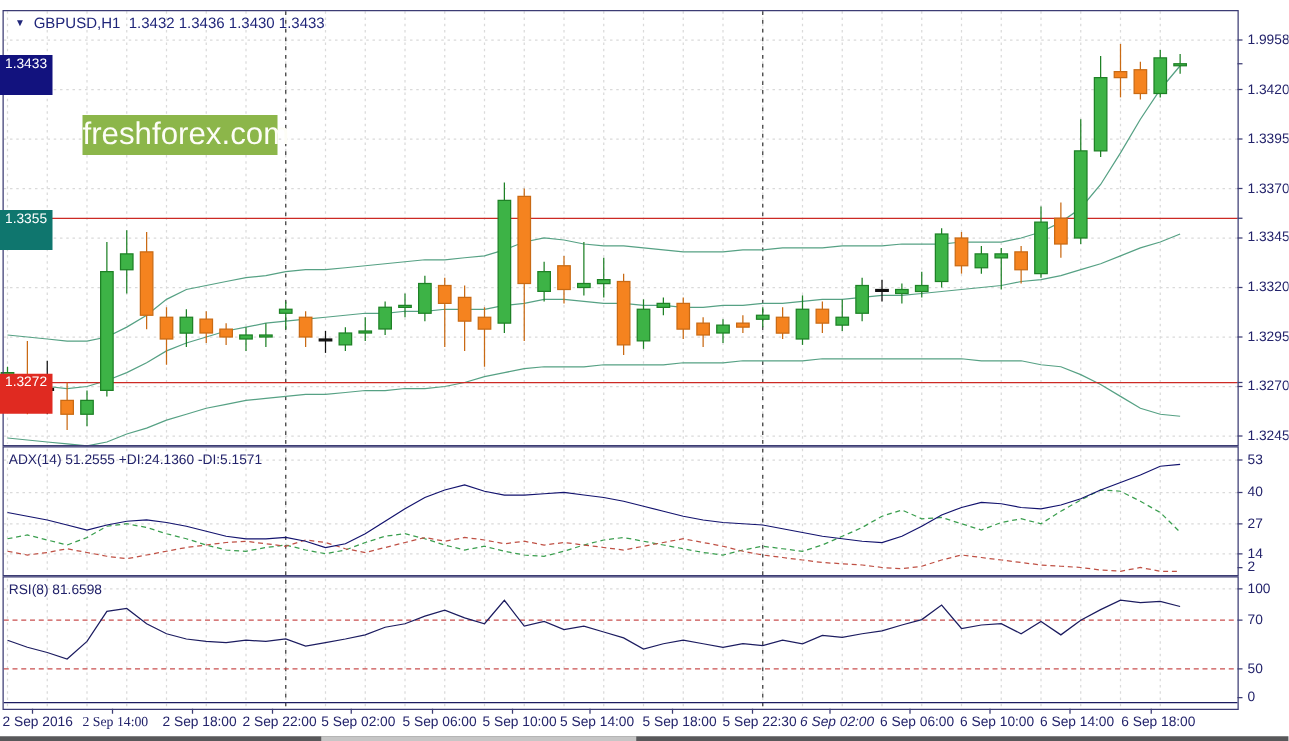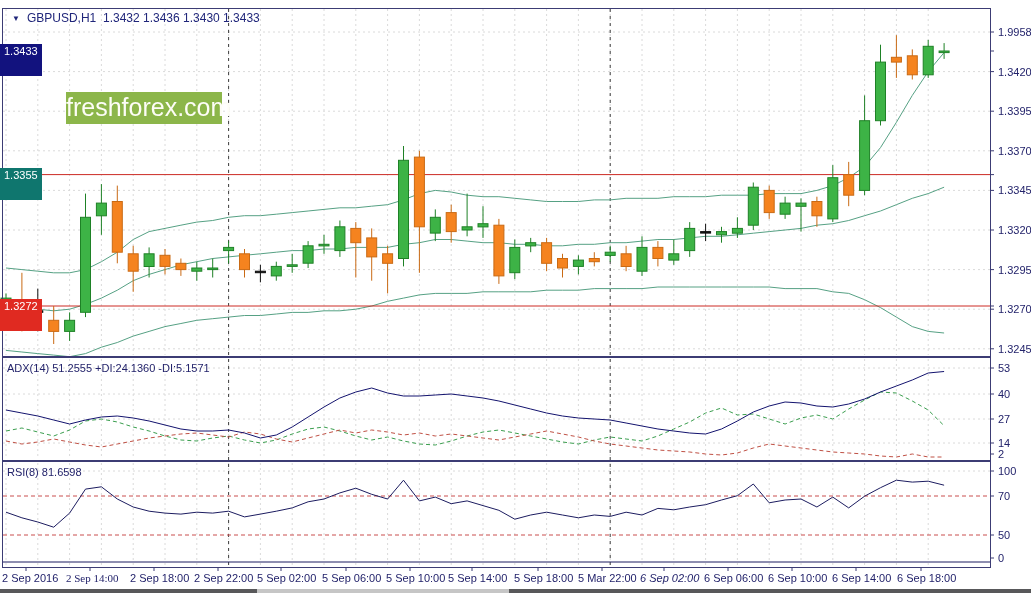--- a/index.html
+++ b/index.html
@@ -352,21 +352,21 @@
       <div class="axlab" style="left: 998px; top: 552px;">0</div>
       <div class="axlab" style="left: 2px; top: 572px;">2 Sep 2016</div>
       <div class="axlab" style="left: 66px; top: 572px; font-family: Liberation Serif, serif;">2 Sep 14:00</div>
       <div class="axlab" style="left: 130px; top: 572px;">2 Sep 18:00</div>
       <div class="axlab" style="left: 194px; top: 572px;">2 Sep 22:00</div>
       <div class="axlab" style="left: 257px; top: 572px;">5 Sep 02:00</div>
       <div class="axlab" style="left: 322px; top: 572px;">5 Sep 06:00</div>
       <div class="axlab" style="left: 386px; top: 572px; text-align: center;">5 Sep 10:00</div>
       <div class="axlab" style="left: 448px; top: 572px;">5 Sep 14:00</div>
       <div class="axlab" style="left: 514px; top: 572px;">5 Sep 18:00</div>
-      <div class="axlab" style="left: 578px; top: 572px;">5 Mar 22:00</div>
+      <div class="axlab" style="left: 578px; top: 572px;">5 Sep 22:30</div>
       <div class="axlab" style="left: 640px; top: 572px; font-style: italic;">6 Sep 02:00</div>
       <div class="axlab" style="left: 704px; top: 572px;">6 Sep 06:00</div>
       <div class="axlab" style="left: 768px; top: 572px;">6 Sep 10:00</div>
       <div class="axlab" style="left: 832px; top: 572px;">6 Sep 14:00</div>
       <div class="axlab" style="left: 897px; top: 572px;">6 Sep 18:00</div>
     </div>
 
   <div class="bottom-frame"></div>
   <div class="scroll-thumb"></div>
 </div>

